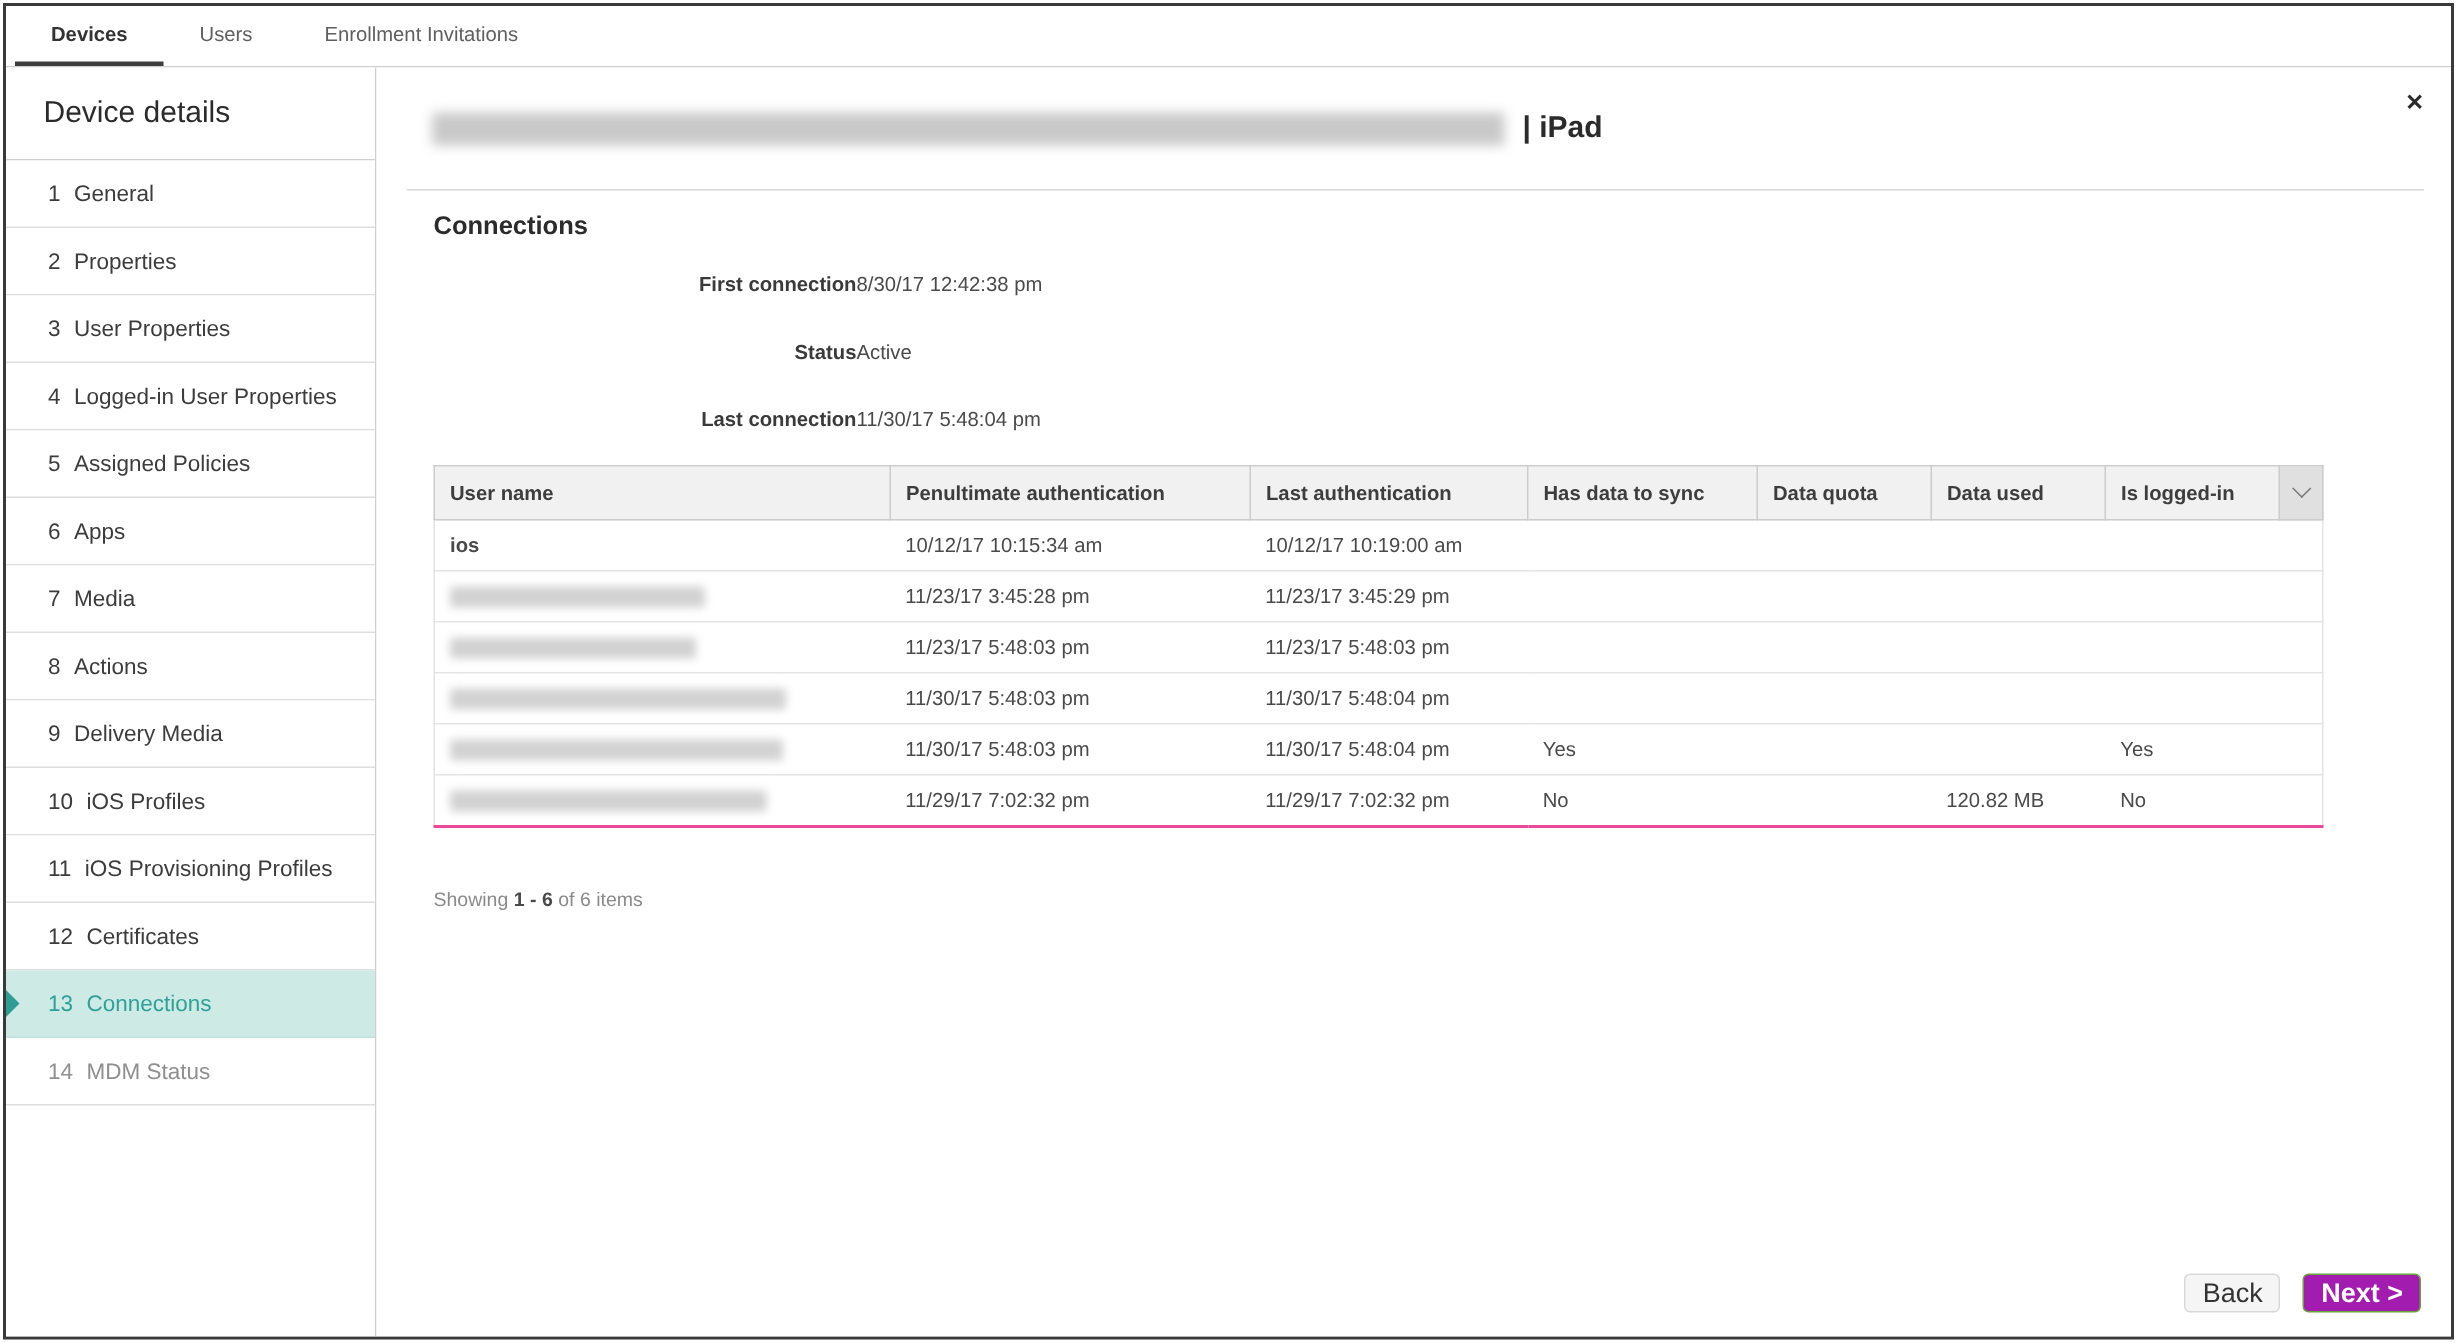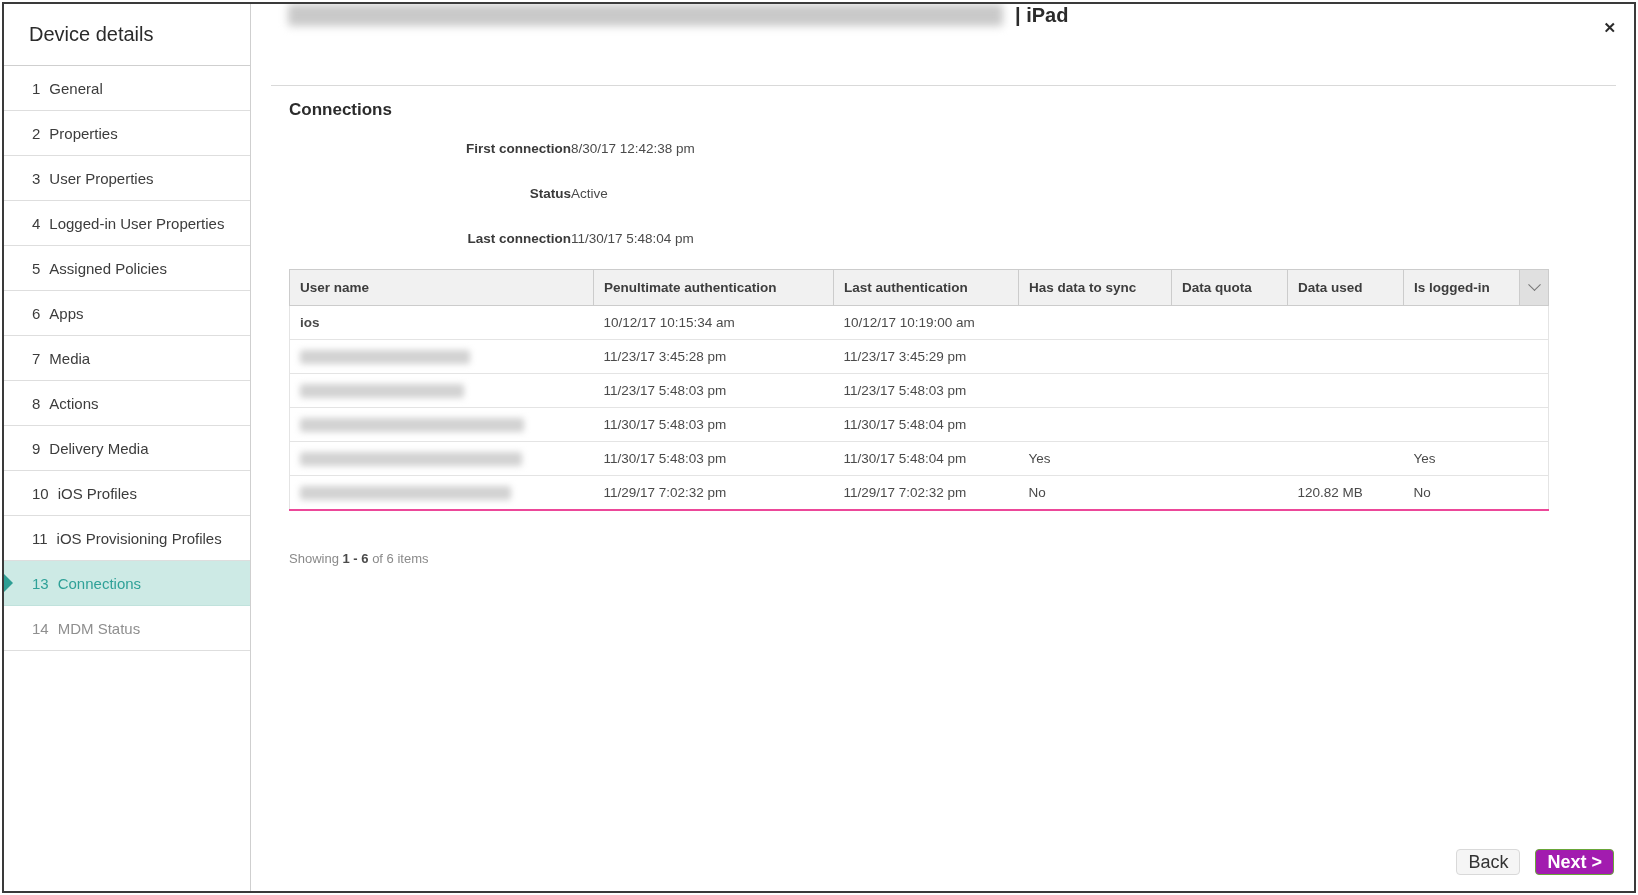--- a/index.html
+++ b/index.html
@@ -28,21 +28,21 @@
   .side-item .num { margin-right:9px; }
   .side-item.selected { background:#cdeae5; color:#2fa198; border-bottom:1px solid #c0e2dc; }
   .side-item.selected::before { content:""; position:absolute; left:0; top:50%;
     transform:translateY(-50%); width:0; height:0;
     border-top:9px solid transparent; border-bottom:9px solid transparent;
     border-left:9px solid #2e9e94; }
   .side-item.dimmed { color:#8f8f8f; }
 
   
   .main { flex:1; position:relative; background:#fff; }
-  .main-header { height:81px; display:flex; align-items:flex-start; padding-left:37px; }
+  .main-header { height:81px; display:flex; align-items:center; padding-left:37px; }
   .blur-name { width:715px; height:22px; background:#c9c9c9; border-radius:2px;
     filter:blur(4px); }
   .ipad-title { font-size:20px; font-weight:bold; color:#2b2b2b; margin-left:12px; }
   .close-btn { position:absolute; top:16px; right:18px; font-size:15px;
     font-weight:bold; color:#2b2b2b; cursor:pointer; line-height:1; }
 
   .main-body { margin:0 18px 0 20px; border-top:1px solid #d9d9d9; }
   .section-heading { margin:14px 0 0 18px; font-size:17px; font-weight:bold;
     color:#2b2b2b; }
   .fields { margin-top:6px; }
@@ -78,20 +78,25 @@
     font-family:"Liberation Sans", sans-serif; }
   .btn-back { background:#f5f5f5; border:1px solid #d9d9d9; color:#333; }
   .btn-next { background:#a21caf; border:1px solid #69a639; color:#fff;
     font-weight:bold; }
 </style>
 </head>
 <body>
 
 <div class="window">
 
+  <div class="tabbar">
+    <div class="tab active">Devices</div>
+    <div class="tab">Users</div>
+    <div class="tab">Enrollment Invitations</div>
+  </div>
 
   <div class="content-row">
 
     <aside class="sidebar">
       <div class="sidebar-title">Device details</div>
 
       <div class="side-item">
         <span class="num">1</span>
         <span>General</span>
       </div>
@@ -127,20 +132,24 @@
         <span class="num">9</span>
         <span>Delivery Media</span>
       </div>
       <div class="side-item">
         <span class="num">10</span>
         <span>iOS Profiles</span>
       </div>
       <div class="side-item">
         <span class="num">11</span>
         <span>iOS Provisioning Profiles</span>
+      </div>
+      <div class="side-item">
+        <span class="num">12</span>
+        <span>Certificates</span>
       </div>
       <div class="side-item selected">
         <span class="num">13</span>
         <span>Connections</span>
       </div>
       <div class="side-item dimmed">
         <span class="num">14</span>
         <span>MDM Status</span>
       </div>
     </aside>

